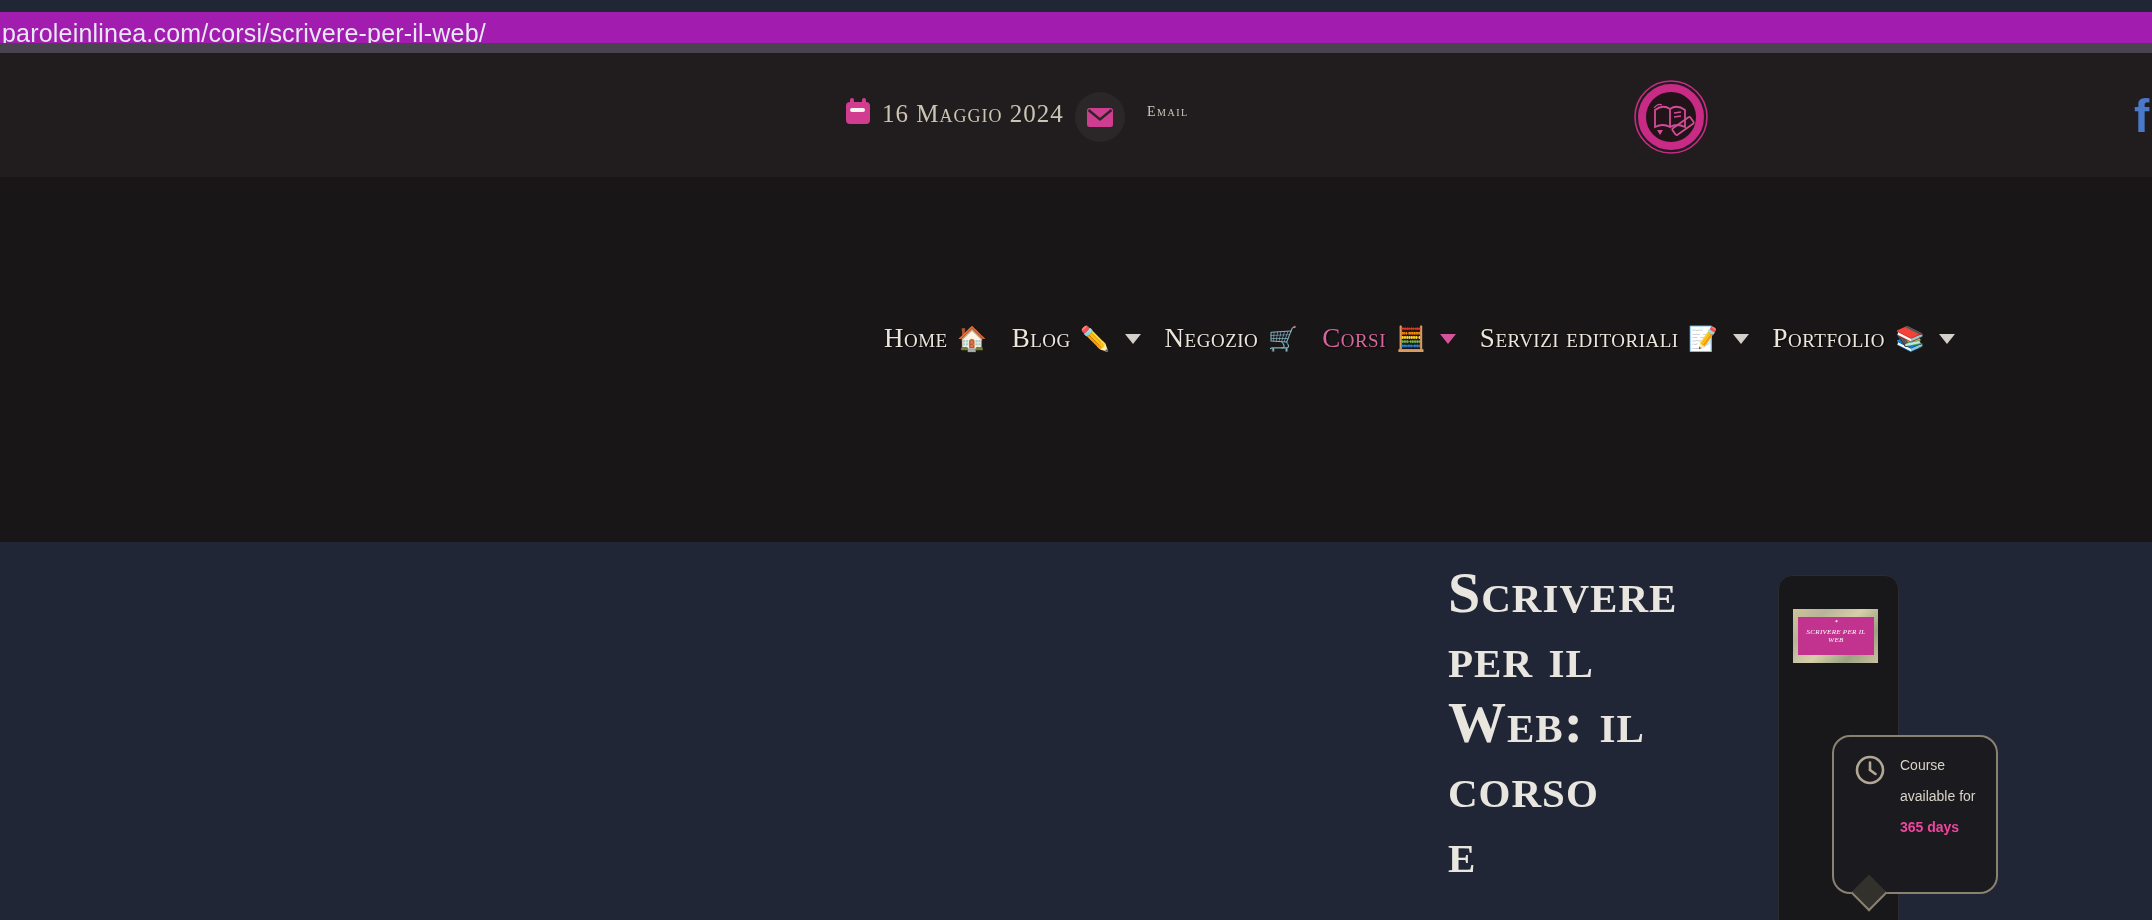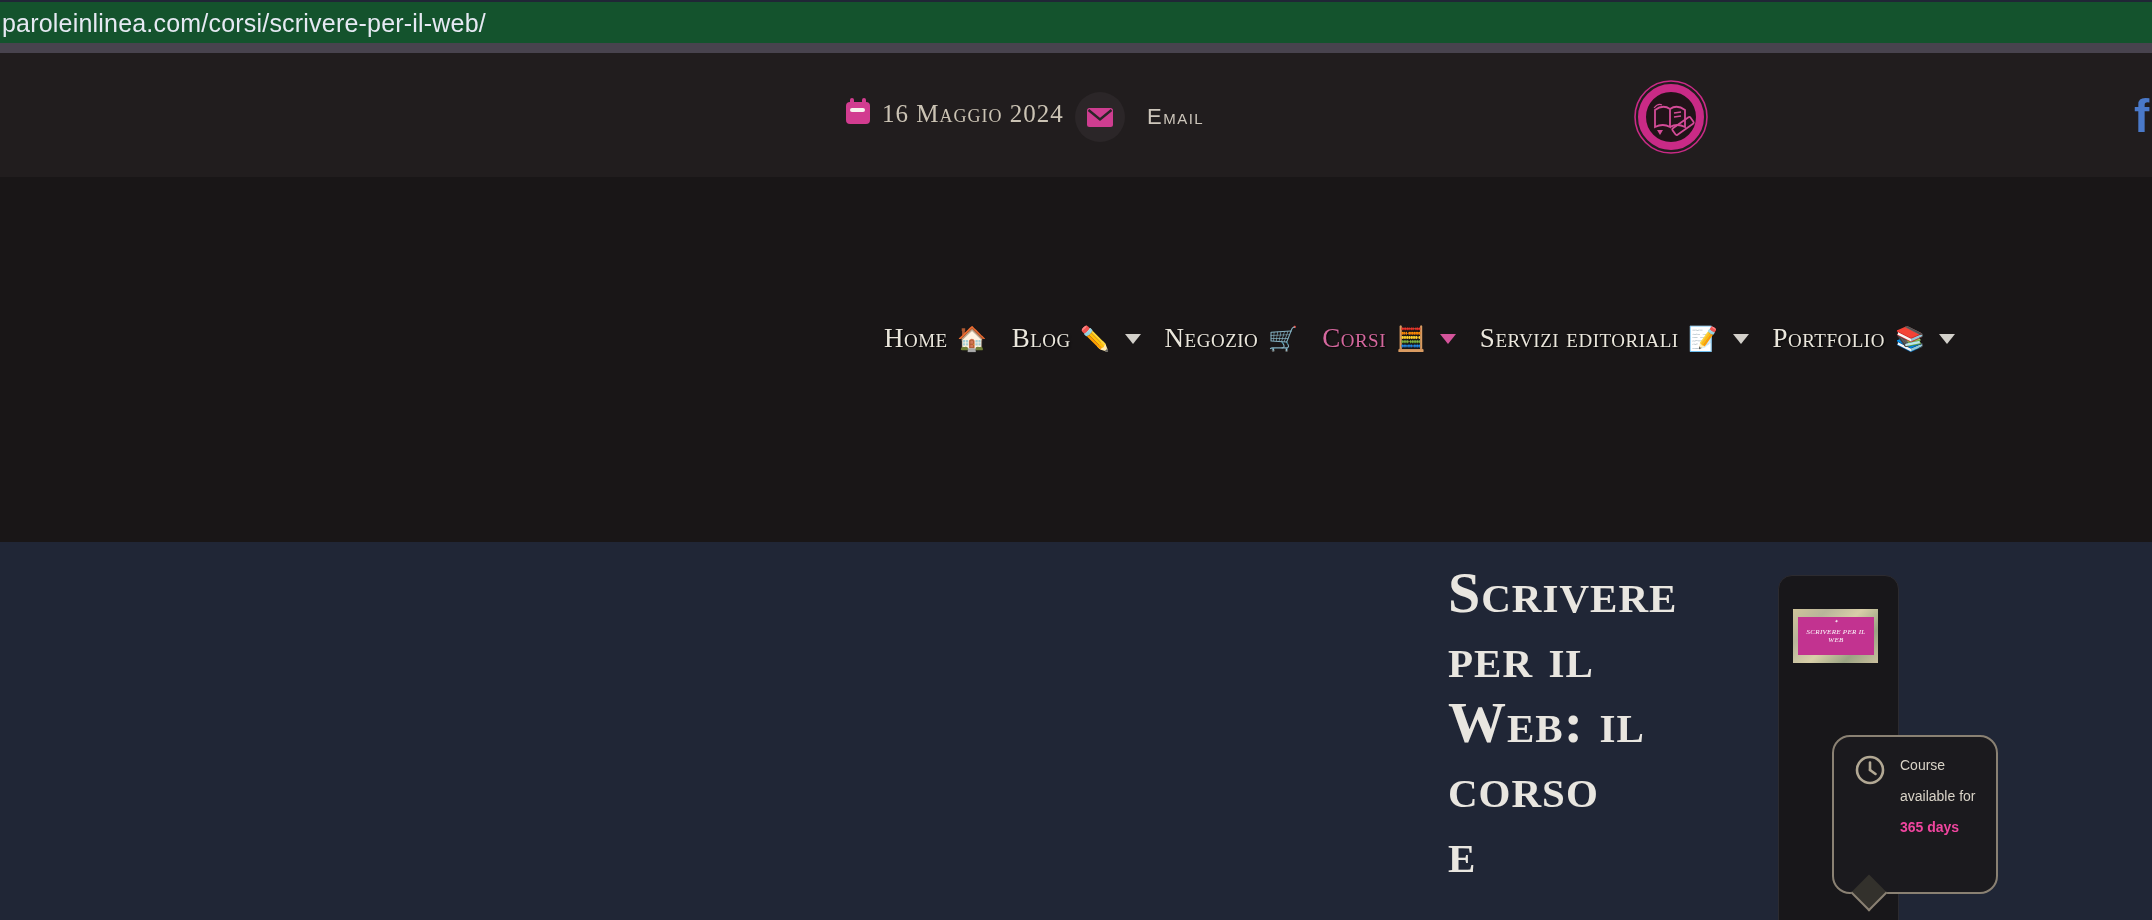--- a/index.html
+++ b/index.html
@@ -1,32 +1,32 @@
 <!DOCTYPE html>
 <html><head>
 <meta charset="utf-8">
 <style>
   html,body{margin:0;padding:0;background:#202636;}
   #screen{position:relative;width:2152px;height:920px;overflow:hidden;
           font-family:"Liberation Sans",sans-serif;-webkit-font-smoothing:antialiased;}
 
   
-  .url-bar{position:absolute;left:0;top:2px;width:100%;height:43px;background:#14532d;}
+  .url-bar{position:absolute;left:0;top:12px;width:100%;height:43px;background:#a21caf;}
   .url-text{position:absolute;left:2px;top:7px;font-size:25px;color:#e6e9f3;letter-spacing:.2px;white-space:nowrap;}
   .url-strip{position:absolute;left:0;top:43px;width:100%;height:10px;background:#48434e;}
 
   
   .top-header{position:absolute;left:0;top:53px;width:100%;height:124px;background:#211d1e;overflow:hidden;padding-left:8px;}
   .cal-icon{position:absolute;left:846px;top:45px;width:24px;height:27px;}
   .date-text{position:absolute;left:882px;top:47px;font-family:"Liberation Serif",serif;
              font-variant:small-caps;font-size:25px;color:#cbc3b4;letter-spacing:1px;white-space:nowrap;}
   .mail-circle{position:absolute;left:1075px;top:39px;width:50px;height:50px;border-radius:50%;
                background:#2b2628;display:flex;align-items:center;justify-content:center;cursor:pointer;}
-  .email-text{position:absolute;left:1147px;top:51px;font-family:Liberation Sans, sans-serif;
-              font-variant:small-caps;font-size:22px;color:#cdc6bb;letter-spacing:1.5px;}
+  .email-text{position:absolute;left:1147px;top:51px;font-family:Liberation Serif, serif;
+              font-variant:small-caps;font-size:14px;color:#cdc6bb;letter-spacing:1.5px;}
   .logo{position:absolute;left:1634px;top:27px;width:74px;height:74px;cursor:pointer;}
   .fb-icon{position:absolute;left:2134px;top:36px;font-size:46px;font-weight:800;color:#4a79c9;
            font-family:"Liberation Sans",sans-serif;cursor:pointer;}
 
   
   .nav-band{position:absolute;left:0;top:177px;width:100%;height:365px;background:#191617;overflow:hidden;}
   .site-title{position:absolute;left:1350px;top:48px;width:640px;text-align:center;
               font-family:"Liberation Serif",serif;font-variant:small-caps;font-weight:700;
               font-size:37px;color:#ece8df;letter-spacing:1px;text-shadow:1px 1px 2px rgba(0,0,0,.9);}
   .menu{position:absolute;left:884px;top:146px;display:flex;align-items:flex-start;gap:24px;}

